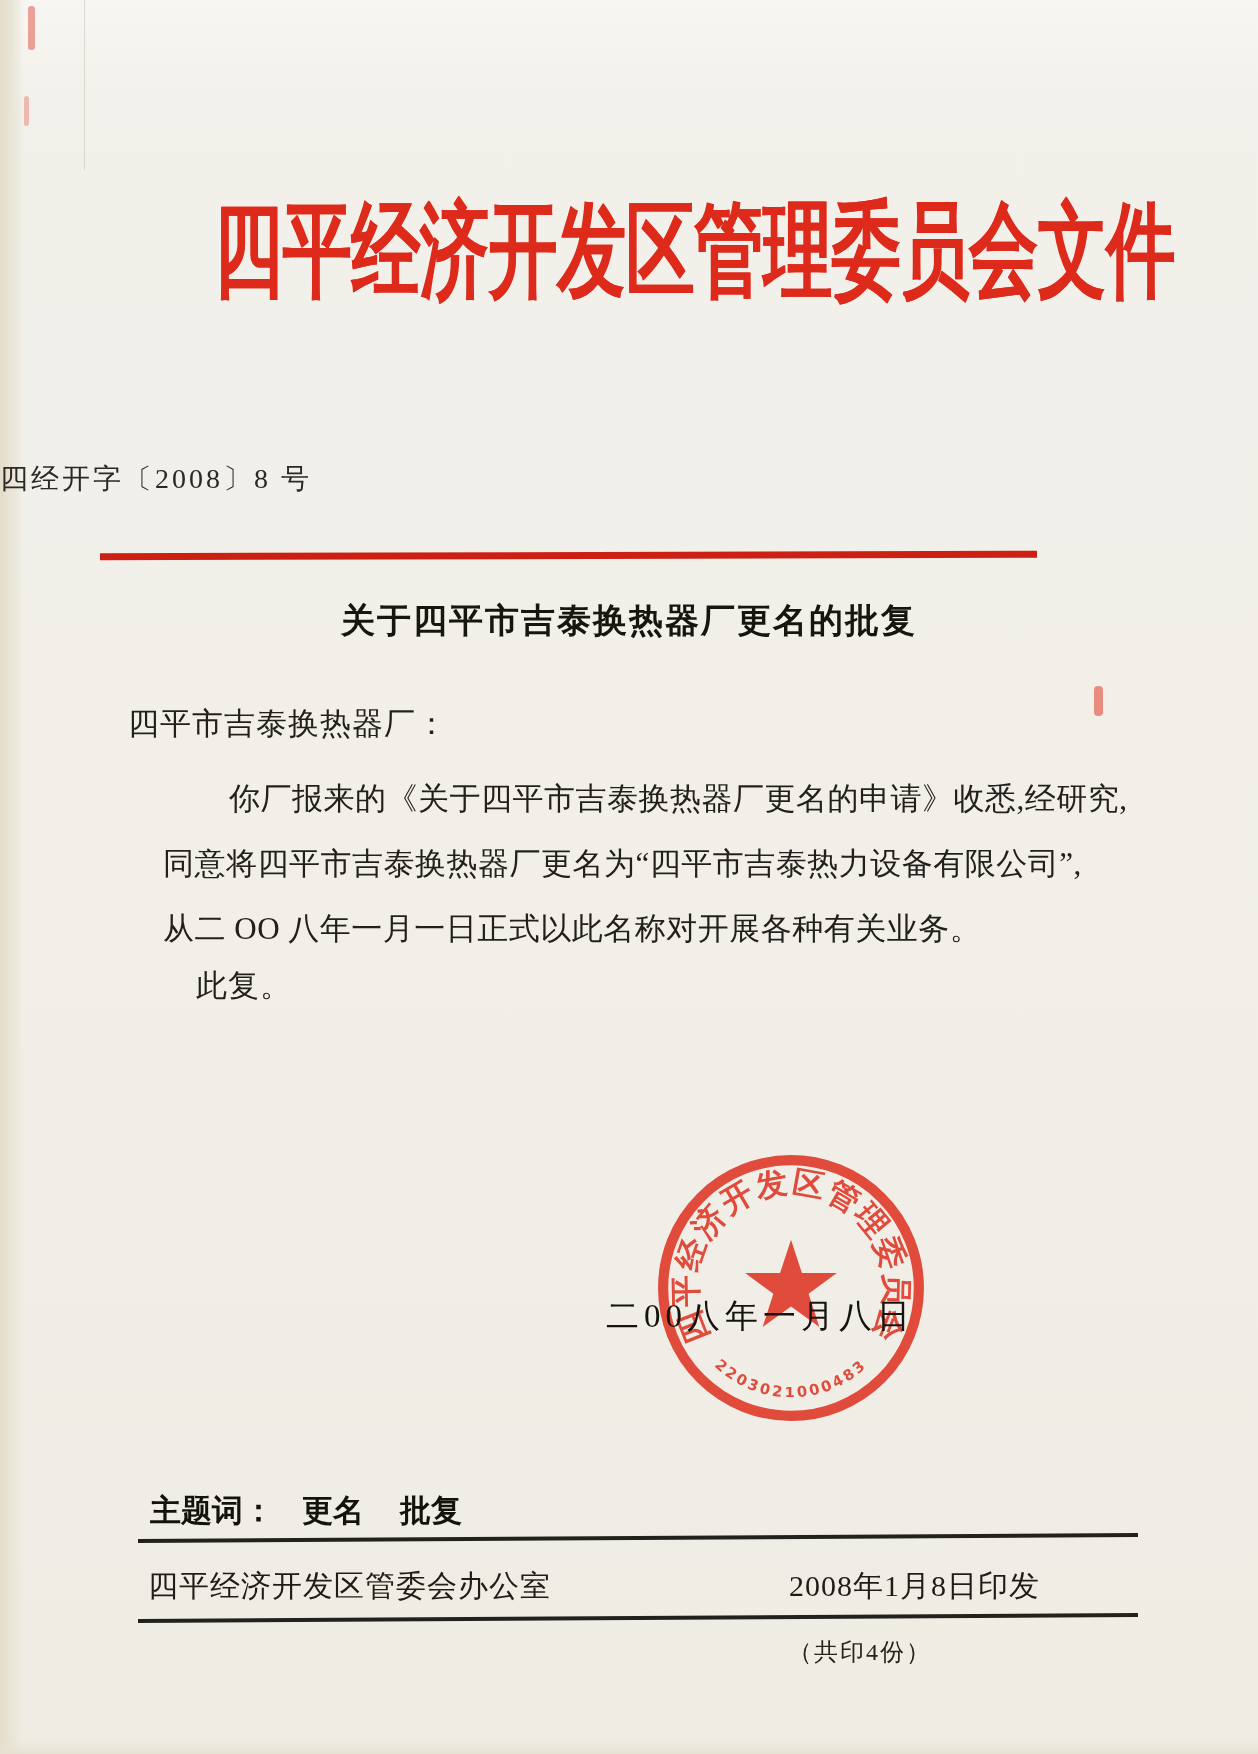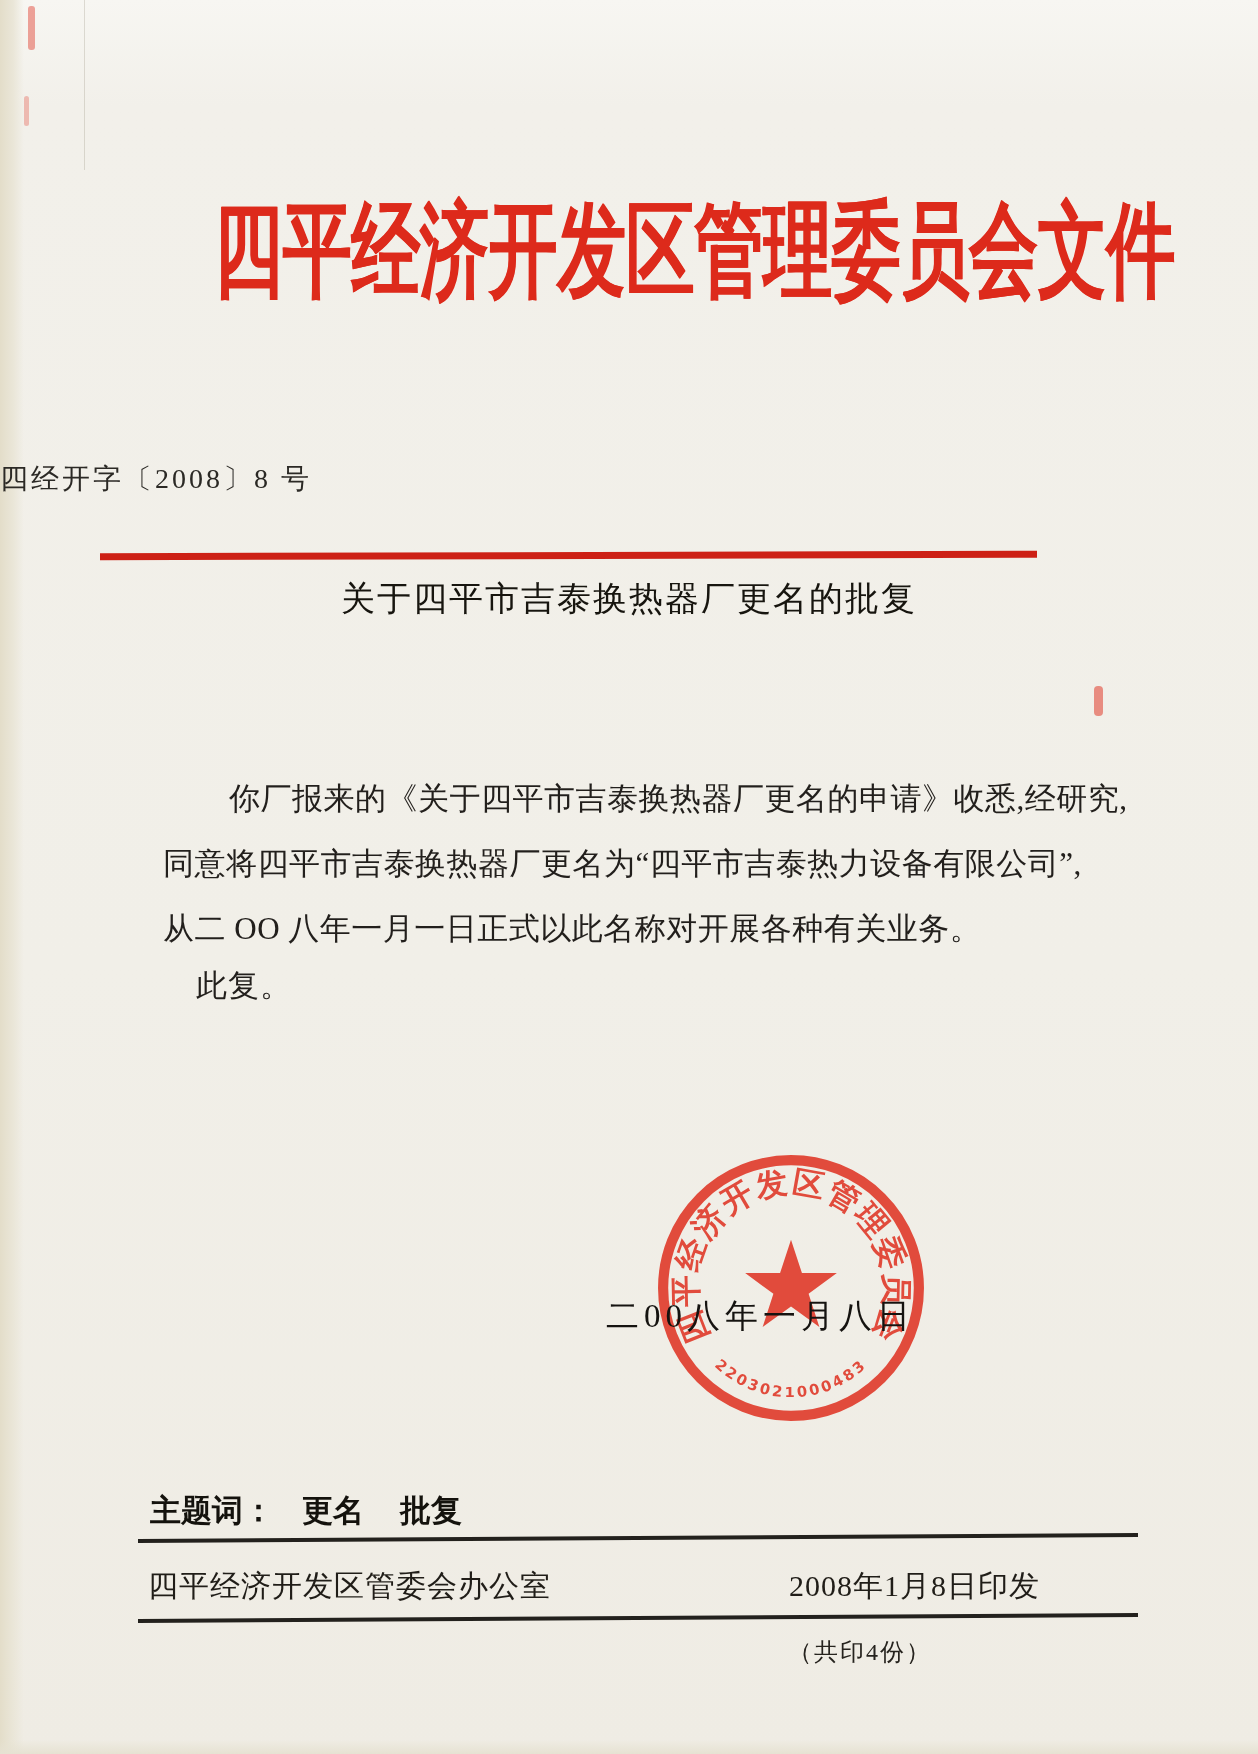--- a/index.html
+++ b/index.html
@@ -34,23 +34,23 @@
     transform:scaleX(.66);transform-origin:50% 50%;white-space:nowrap;
     text-shadow:1px 0 0 var(--header-red);
   }
   .doc-number{
     position:absolute;left:0;top:412px;width:100%;text-align:left;
     font-size:28px;letter-spacing:3px;color:#2b2925;margin-top:48px;
   }
   .red-rule{position:absolute;left:100px;top:552px;width:937px;height:7px;
     background:var(--rule-red);transform:rotate(-.15deg);}
   .doc-title{
-    position:absolute;left:0;top:576px;width:100%;text-align:center;
+    position:absolute;left:0;top:598px;width:100%;text-align:center;
     font-family:"Liberation Sans","DejaVu Sans",sans-serif;
-    font-size:34px;font-weight:normal;letter-spacing:2px;color:#17150f;
+    font-size:34px;font-weight:bold;letter-spacing:2px;color:#17150f;
   }
   .salutation{position:absolute;left:128px;top:703px;font-size:31px;letter-spacing:1px;}
   .body-par{position:absolute;left:128px;top:766px;width:915px;font-size:31px;letter-spacing:.5px;margin-left:35px;}
   .body-line{height:65px;line-height:65px;white-space:nowrap;}
   .body-line.indent{padding-left:66px;}
   .closing{position:absolute;left:196px;top:965px;font-size:31px;letter-spacing:1px;}
 
   .seal{position:absolute;left:652px;top:1149px;width:278px;height:278px;opacity:.9;}
   .seal text{fill:var(--seal-red);}
   .ring-text{font-size:34px;font-weight:bold;letter-spacing:2px;
@@ -89,20 +89,21 @@
   <div class="fold-line"></div>
   <div class="red-mark-a"></div>
   <div class="red-mark-b"></div>
   <div class="red-smudge"></div>
 
   <div class="org-title">四平经济开发区管理委员会文件</div>
   <div class="doc-number">四经开字〔2008〕8 号</div>
   <div class="red-rule"></div>
 
   <div class="doc-title">关于四平市吉泰换热器厂更名的批复</div>
+  <div class="salutation">四平市吉泰换热器厂：</div>
   <div class="body-par">
     <div class="body-line indent">你厂报来的《关于四平市吉泰换热器厂更名的申请》收悉,经研究,</div>
     <div class="body-line">同意将四平市吉泰换热器厂更名为“四平市吉泰热力设备有限公司”,</div>
     <div class="body-line">从二 OO 八年一月一日正式以此名称对开展各种有关业务。</div>
   </div>
   <div class="closing">此复。</div>
 
   <svg class="seal" viewBox="0 0 300 300">
     <circle cx="150" cy="150" r="138" fill="none" stroke="#e03a2a" stroke-width="11"></circle>
     <path id="sealTopArc" d="M 61.7 201 A 102 102 0 1 1 238.3 201" fill="none"></path>

